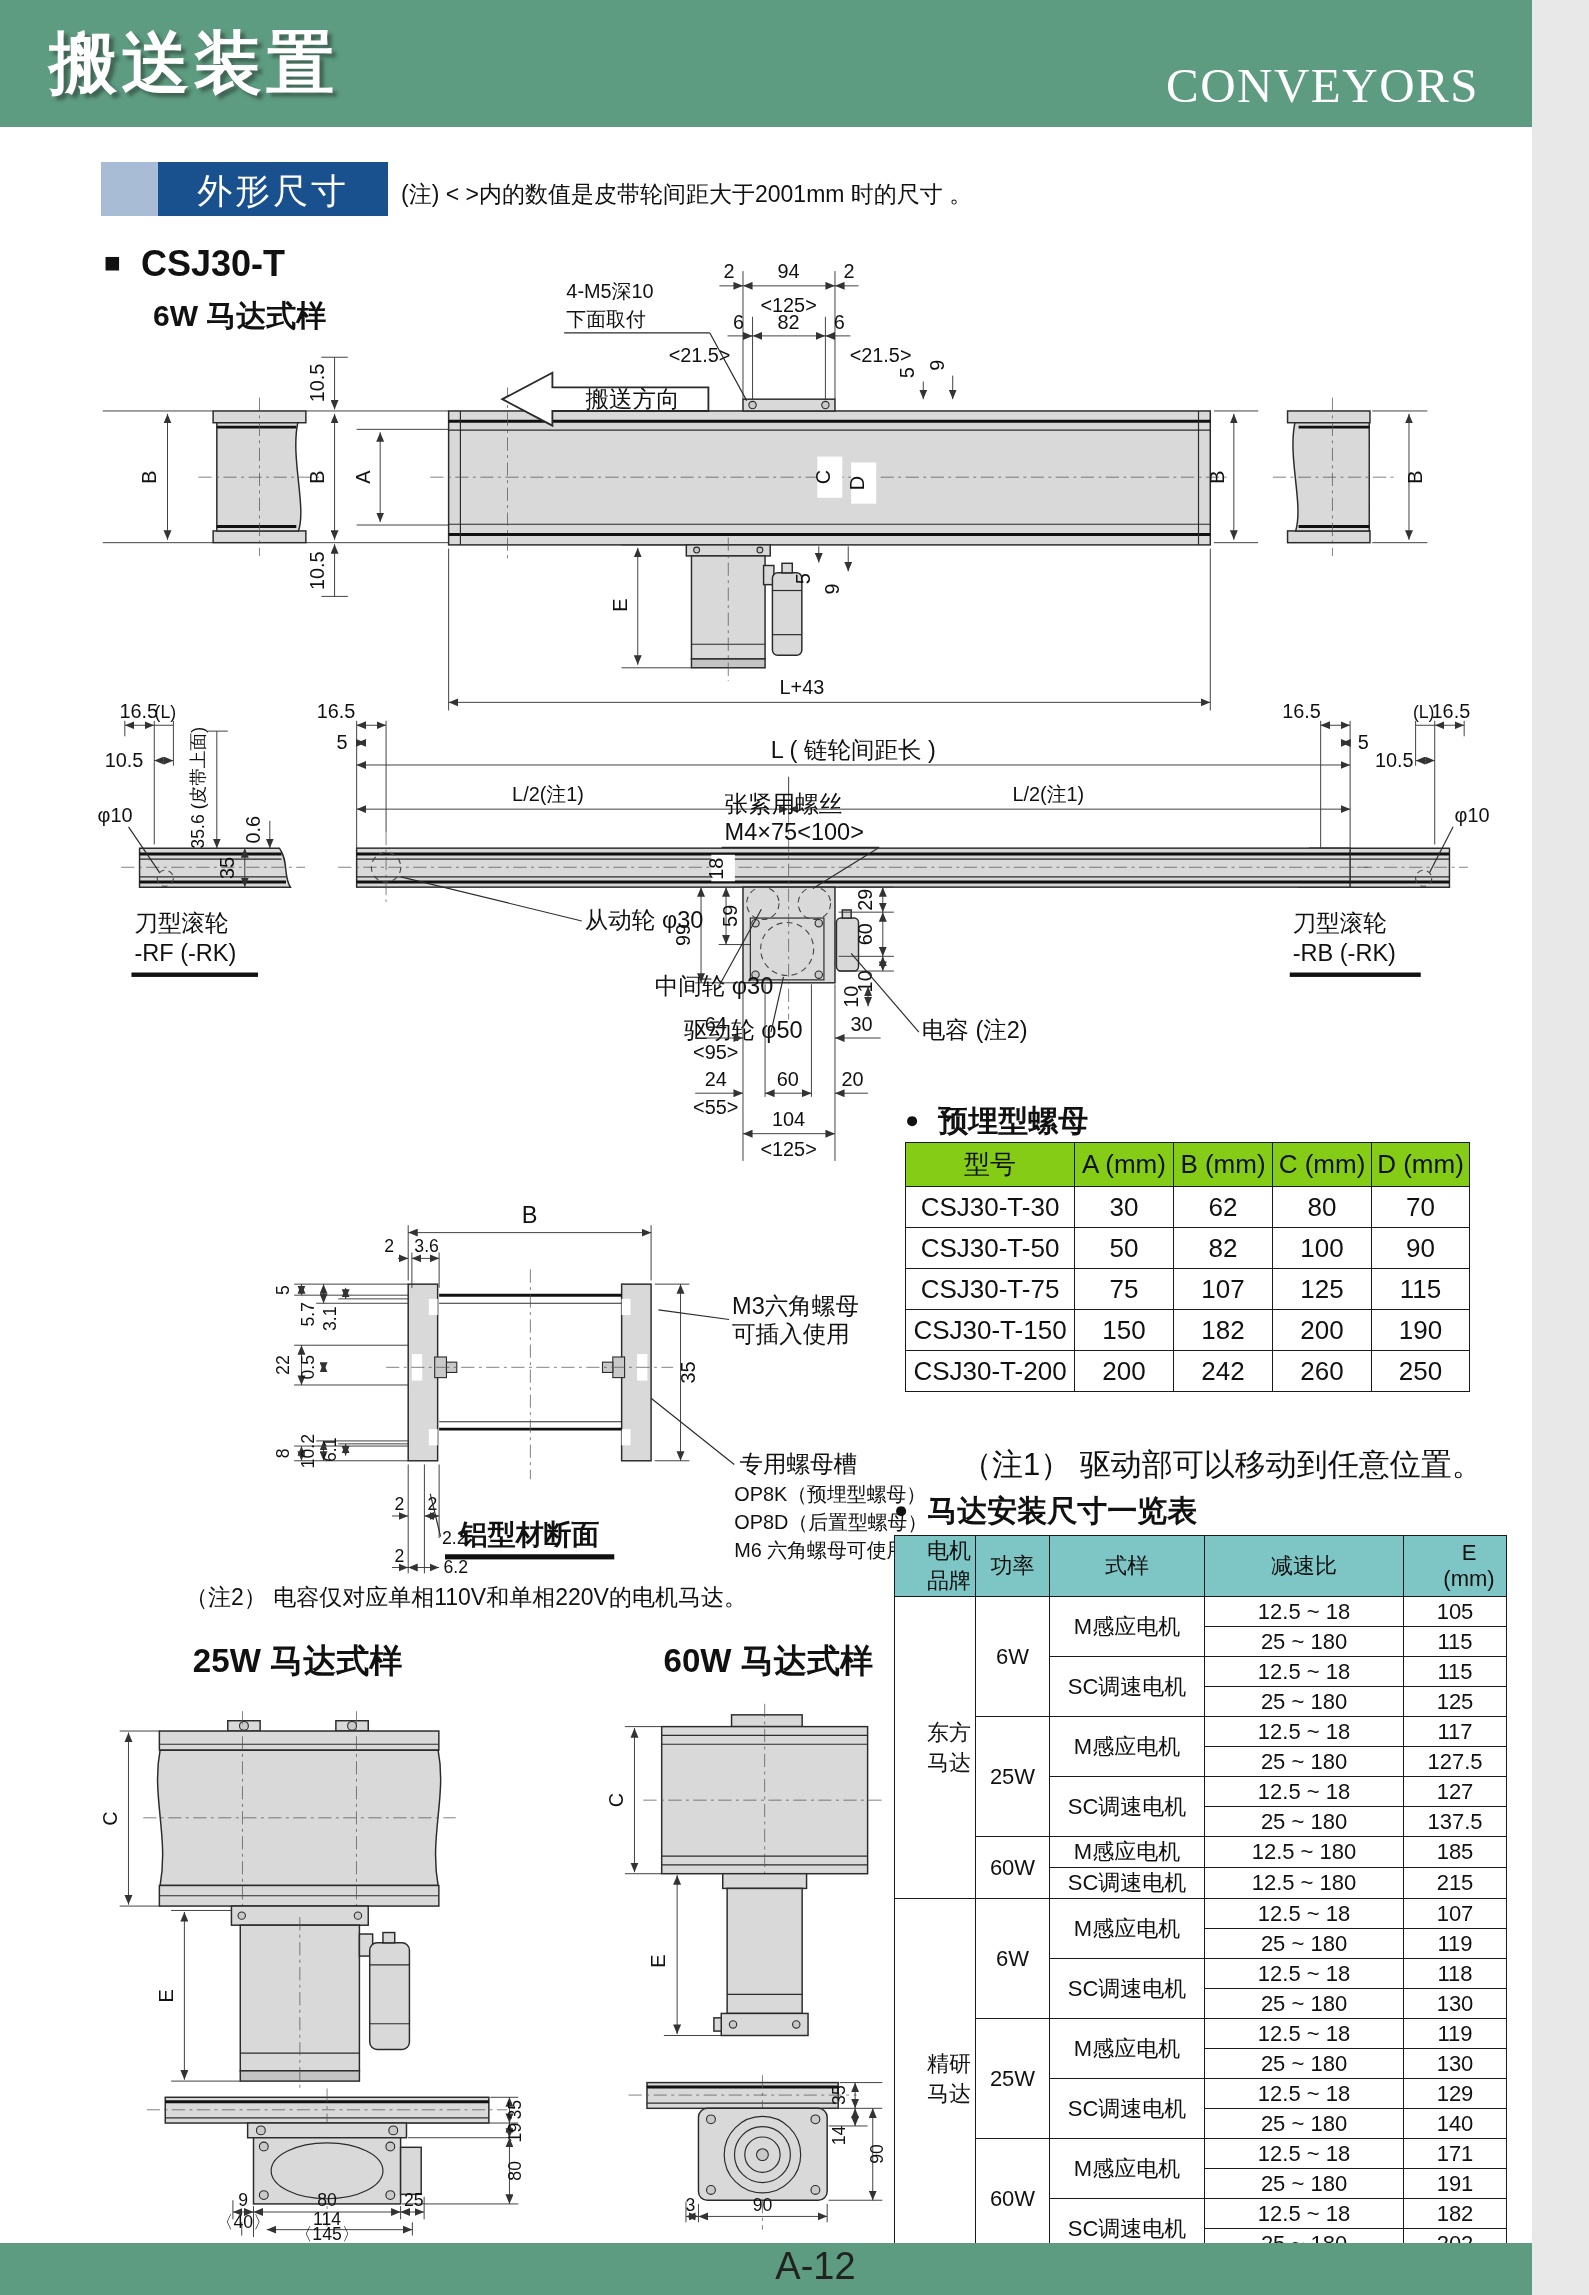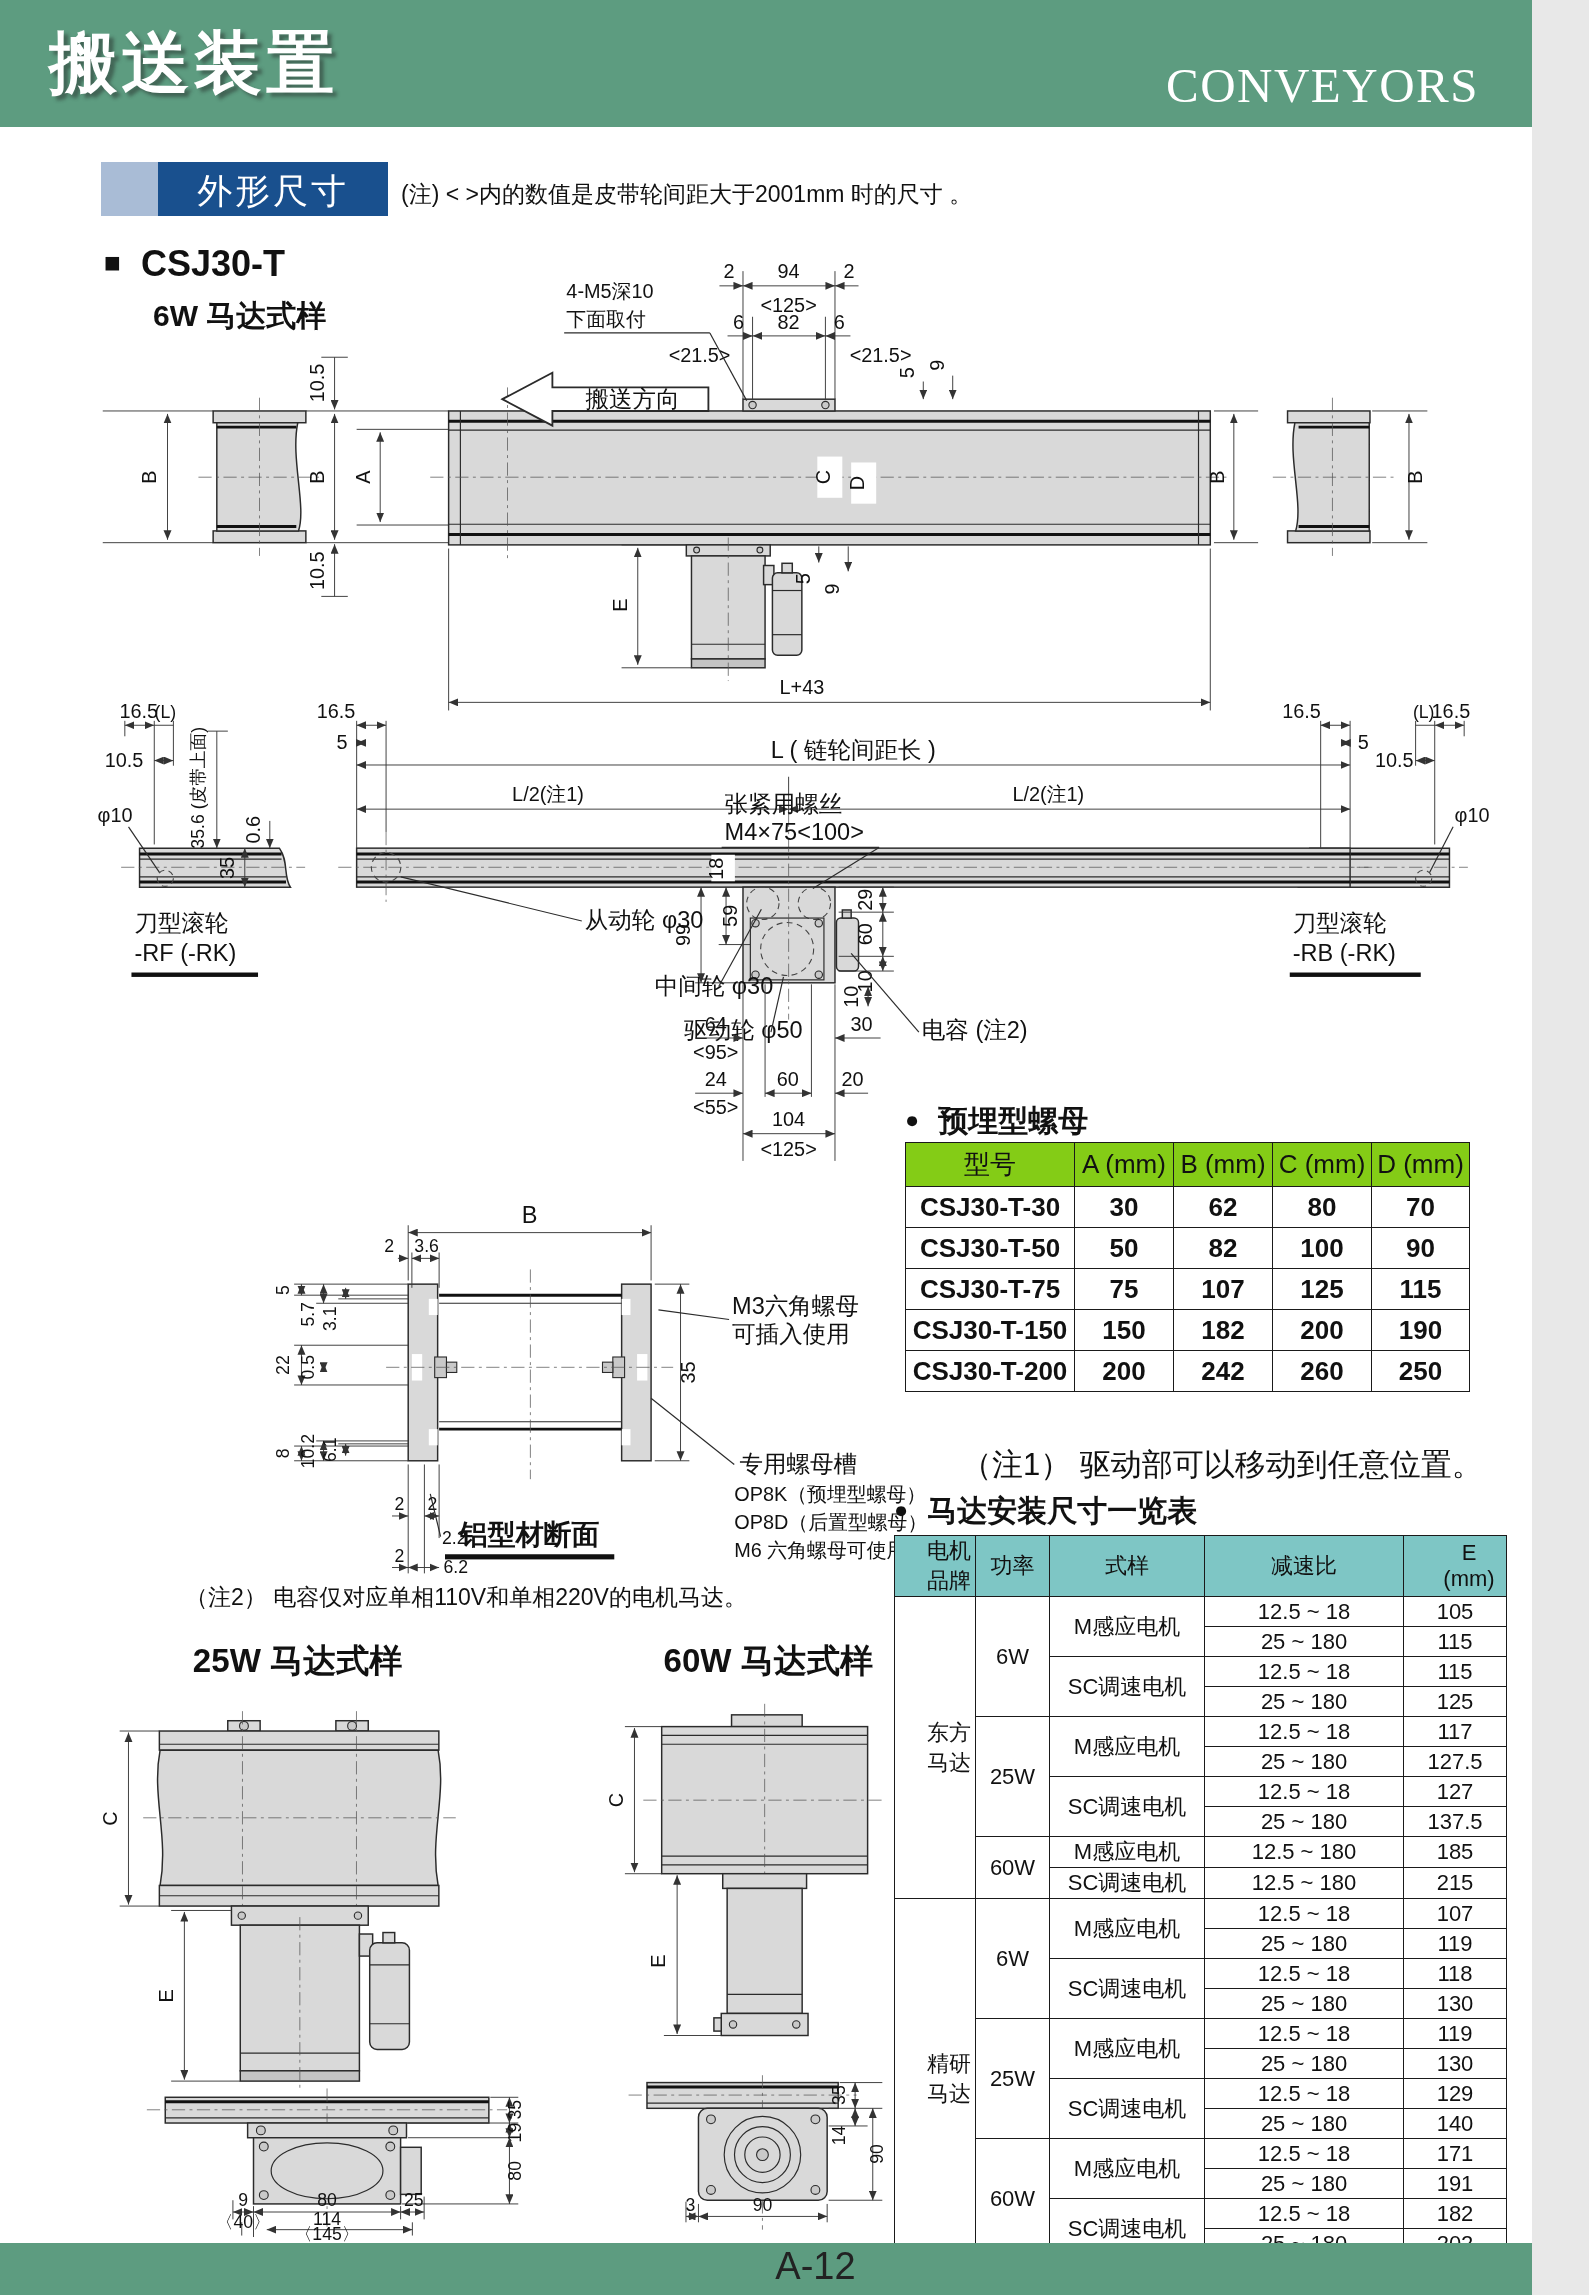--- a/index.html
+++ b/index.html
@@ -26,21 +26,21 @@
   .note1{position:absolute;left:921px;top:1444px;font-size:31px;margin-left:40px;}
   .note2{position:absolute;left:185px;top:1582px;font-size:23px;}
   
   .tbl-title{position:absolute;font-size:30px;font-weight:bold;}
   .tbl-title .bullet{font-size:23.5px;vertical-align:2.9px;padding-right:19px;}
   
   table{border-collapse:collapse;table-layout:fixed;}
   th,td{border:1.5px solid #1a1a1a;text-align:center;vertical-align:middle;padding:0;}
   .size-table{position:absolute;left:905px;top:1142px;width:565px;font-size:26px;}
   .size-table th{height:43px;background:#84cc16;font-weight:normal;}
-  .size-table td{height:40px;font-weight:bold;}
+  .size-table td{height:40px;}
   .motor-table{position:absolute;left:894px;top:1535px;width:611px;font-size:22px;}
   .motor-table th{height:52px;background:#7EC6C5;font-weight:normal;}
   .motor-table td{height:29px;}
   .pre{white-space:pre-line;padding-left:28px;}
   
   svg{position:absolute;overflow:visible;}
   svg .ln{stroke:#2b2b2b;stroke-width:1.6;fill:none;}
   svg .thk{stroke:#111;stroke-width:4;fill:none;}
   svg .part{fill:#d9d9d9;stroke:#2b2b2b;stroke-width:2;}
   svg .dk{fill:#c4c4c4;stroke:#2b2b2b;stroke-width:2;}

